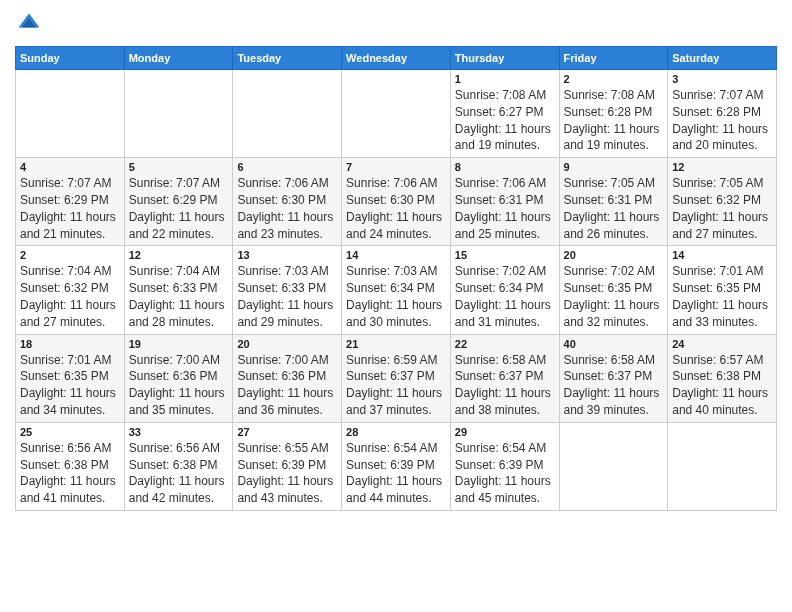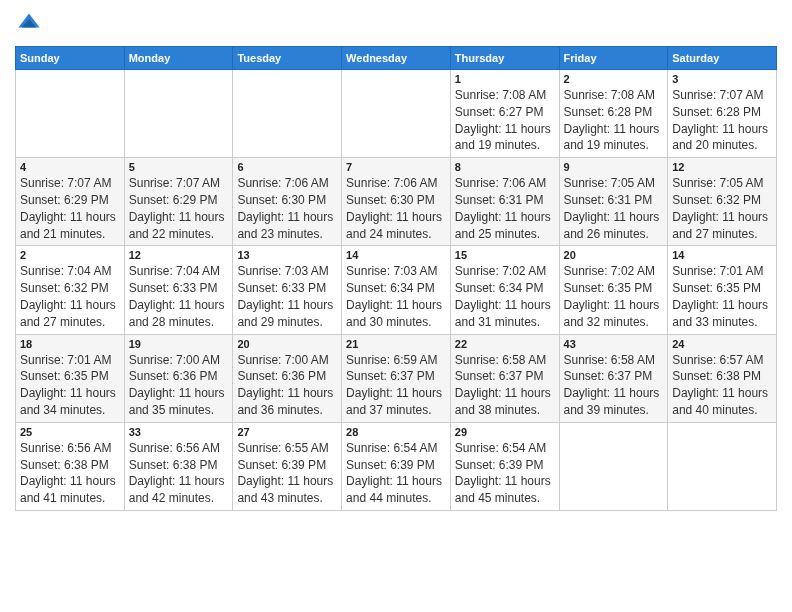--- a/index.html
+++ b/index.html
@@ -221,21 +221,21 @@
           </td>
           <td>
             <span class="day-num">21</span>
             <div class="day-info">Sunrise: 6:59 AM<br>Sunset: 6:37 PM<br>Daylight: 11 hours<br>and 37 minutes.</div>
           </td>
           <td>
             <span class="day-num">22</span>
             <div class="day-info">Sunrise: 6:58 AM<br>Sunset: 6:37 PM<br>Daylight: 11 hours<br>and 38 minutes.</div>
           </td>
           <td>
-            <span class="day-num">43</span>
+            <span class="day-num">40</span>
             <div class="day-info">Sunrise: 6:58 AM<br>Sunset: 6:37 PM<br>Daylight: 11 hours<br>and 39 minutes.</div>
           </td>
           <td>
             <span class="day-num">24</span>
             <div class="day-info">Sunrise: 6:57 AM<br>Sunset: 6:38 PM<br>Daylight: 11 hours<br>and 40 minutes.</div>
           </td>
         </tr>
         <tr>
           <td>
             <span class="day-num">25</span>

